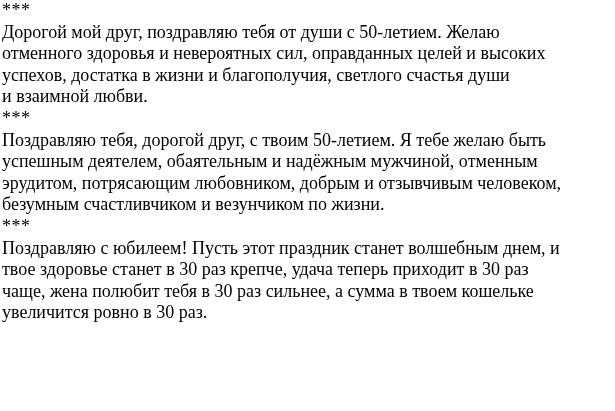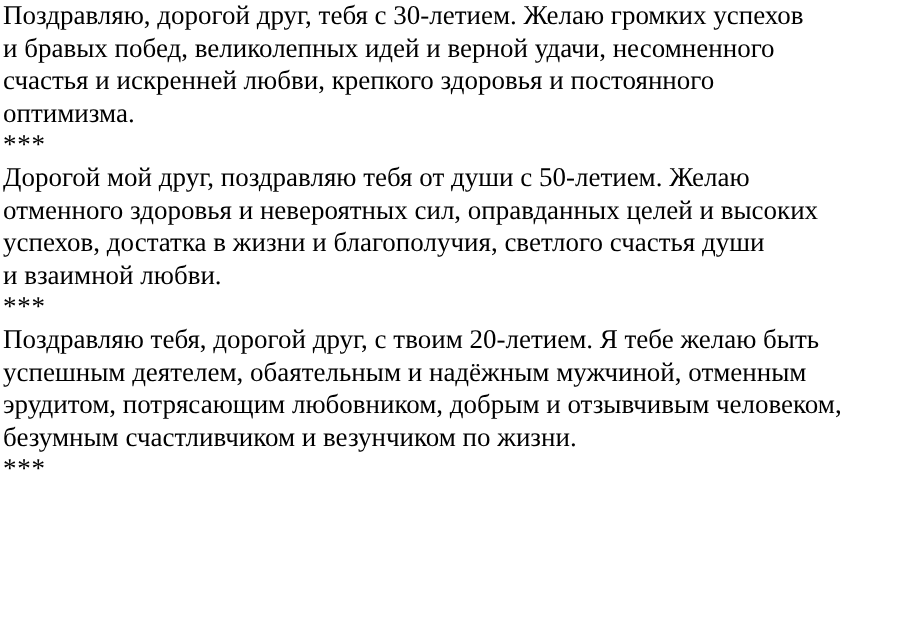--- a/index.html
+++ b/index.html
@@ -31,29 +31,29 @@
       margin: 0;
       white-space: pre-line;
       letter-spacing: 0.5px;
     }
   </style>
 </head>
 <body>
 
 <div class="page">
   <div class="doc">
-    <div class="block">Поздравляю, дорогой друг, тебя с 30-летием. Желаю громких успехов
-и бравых побед, великолепных идей и верной удачи, несомненного
-счастья и искренней любви, крепкого здоровья и постоянного
-оптимизма.</div>
     <div class="separator">***</div>
     <div class="block">Дорогой мой друг, поздравляю тебя от души с 50-летием. Желаю
 отменного здоровья и невероятных сил, оправданных целей и высоких
 успехов, достатка в жизни и благополучия, светлого счастья души
 и взаимной любви.</div>
     <div class="separator">***</div>
-    <div class="block">Поздравляю тебя, дорогой друг, с твоим 20-летием. Я тебе желаю быть
+    <div class="block">Поздравляю тебя, дорогой друг, с твоим 50-летием. Я тебе желаю быть
 успешным деятелем, обаятельным и надёжным мужчиной, отменным
 эрудитом, потрясающим любовником, добрым и отзывчивым человеком,
 безумным счастливчиком и везунчиком по жизни.</div>
     <div class="separator">***</div>
+    <div class="block">Поздравляю с юбилеем! Пусть этот праздник станет волшебным днем, и
+твое здоровье станет в 30 раз крепче, удача теперь приходит в 30 раз
+чаще, жена полюбит тебя в 30 раз сильнее, а сумма в твоем кошельке
+увеличится ровно в 30 раз.</div>
   </div>
 </div>
 
 </body></html>

